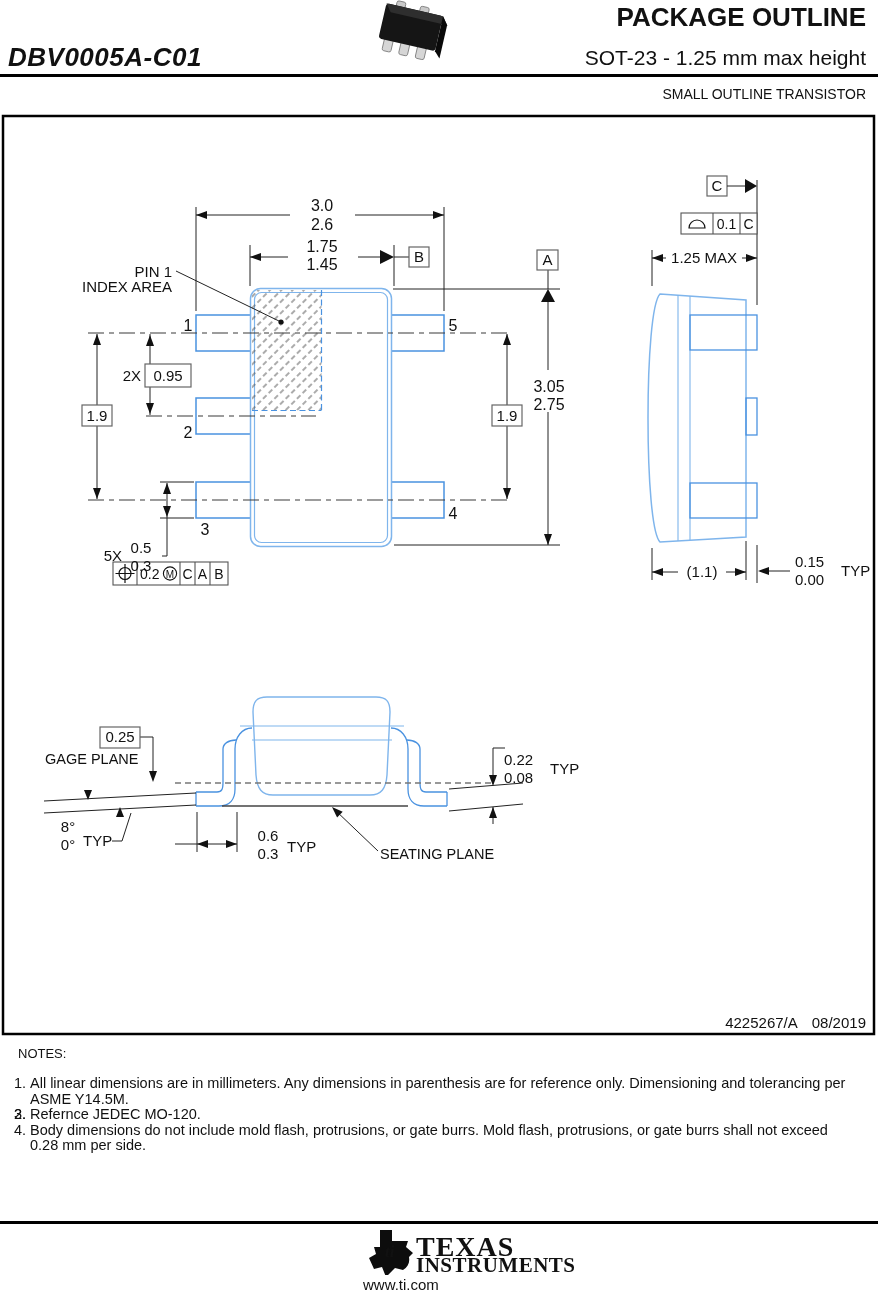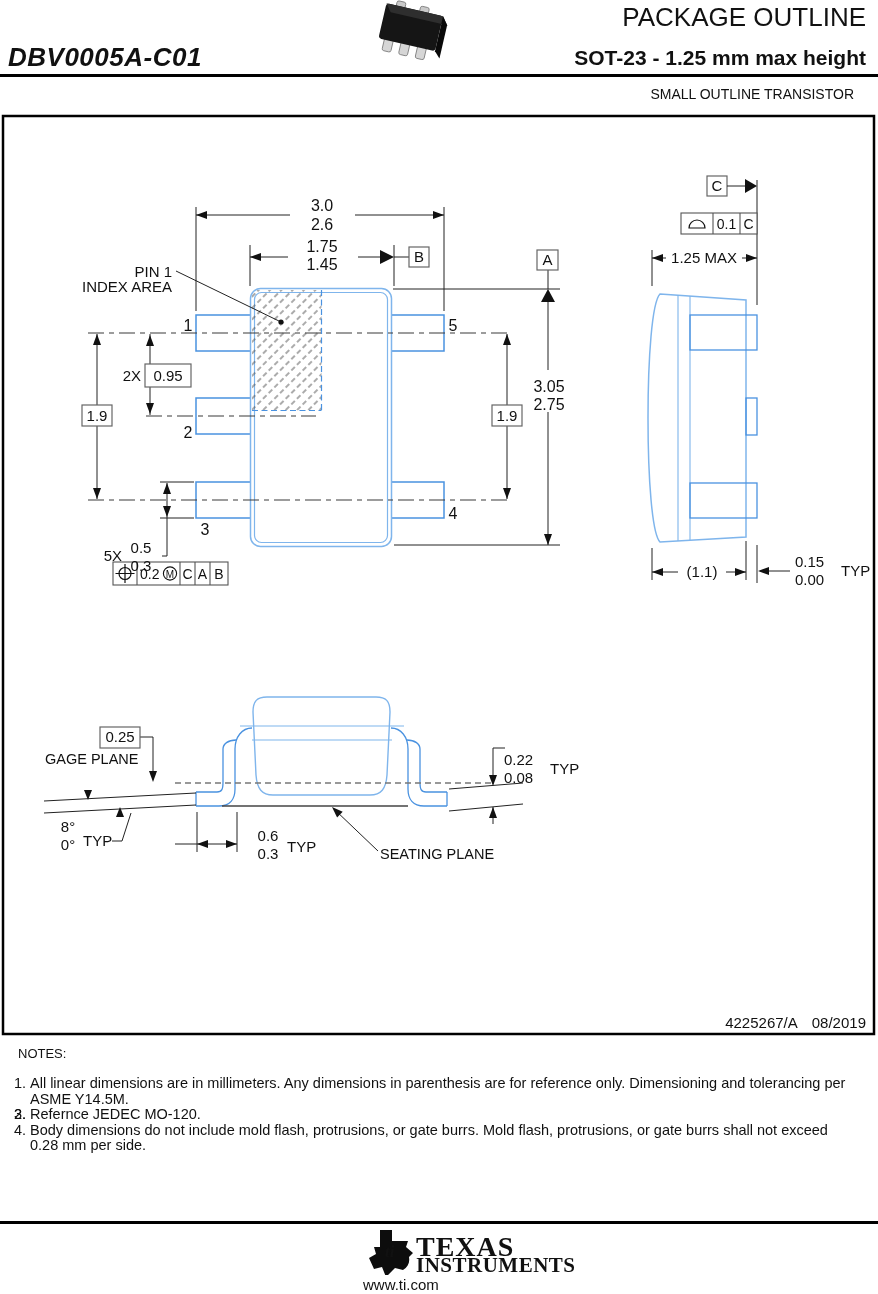--- a/index.html
+++ b/index.html
@@ -1,22 +1,22 @@
 <!DOCTYPE html>
 <html><head>
 <meta charset="utf-8">
 <style>
   html,body{margin:0;padding:0;background:#fff;}
   body{width:878px;height:1294px;position:relative;font-family:"Liberation Sans",sans-serif;color:#111;}
   .abs{position:absolute;}
   .hdr-part{left:8px;top:42px;font-size:26px;font-weight:bold;letter-spacing:0.5px;font-style:italic;}
-  .hdr-title{right:12px;top:2px;font-size:26px;font-weight:normal;text-align:left;}
-  .hdr-sub{right:12px;top:46px;font-size:21px;font-weight:bold;text-align:left;}
+  .hdr-title{right:12px;top:2px;font-size:26px;font-weight:bold;text-align:left;}
+  .hdr-sub{right:12px;top:46px;font-size:21px;font-weight:normal;text-align:left;}
   .hdr-rule{left:0;top:74px;width:878px;height:3px;background:#000;}
-  .hdr-cat{right:24px;top:86px;font-size:14px;text-align:right;}
+  .hdr-cat{right:12px;top:86px;font-size:14px;text-align:right;}
   .notes-head{left:18px;top:1046px;font-size:13px;}
   .notes{left:8px;top:1076px;width:846px;font-size:14.5px;line-height:15.6px;}
   .note{position:relative;padding-left:22px;}
   .note .num{position:absolute;left:6px;}
   .foot-rule{left:0;top:1221px;width:878px;height:3px;background:#000;}
   .brand{left:416px;top:1238px;font-family:"Liberation Serif",serif;font-weight:bold;}
   .brand .l1{font-size:28px;letter-spacing:1px;line-height:18px;}
   .brand .l2{font-size:21px;letter-spacing:0.5px;line-height:19px;}
   .website{left:363px;top:1276px;width:200px;font-size:15px;}
   svg text{fill:#111;}

